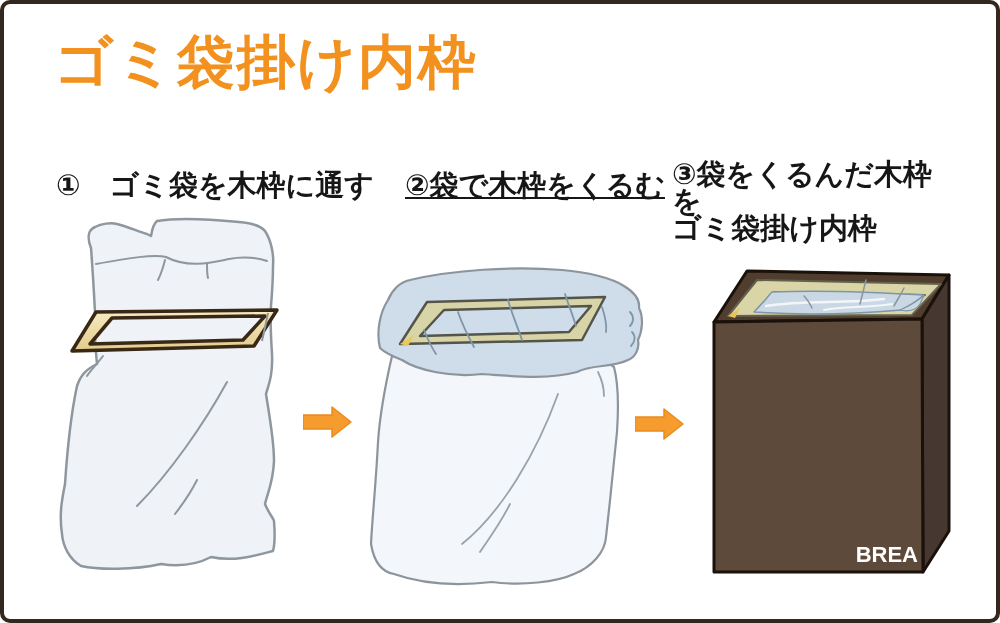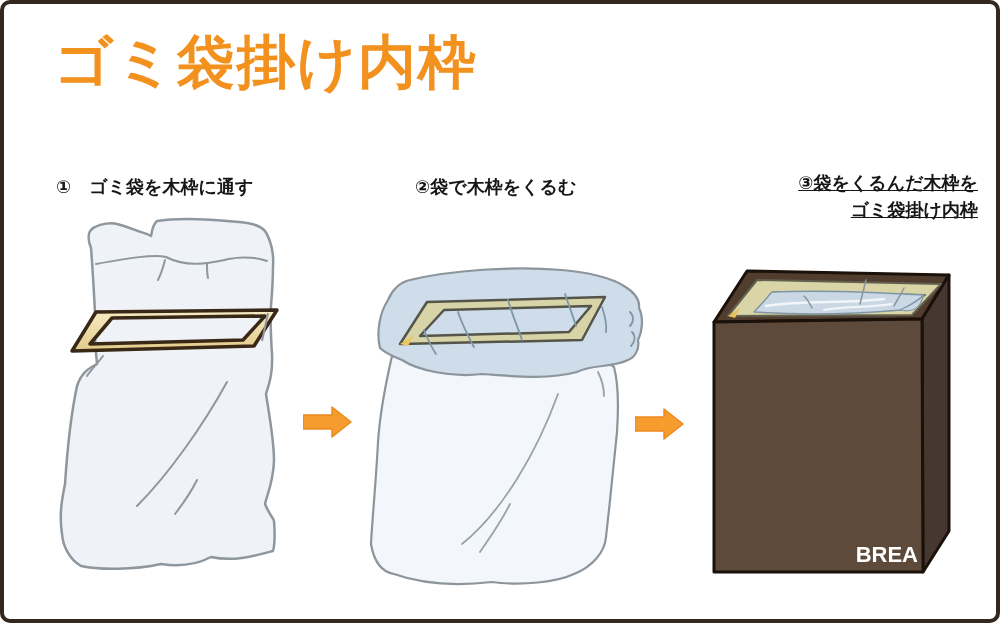--- a/index.html
+++ b/index.html
@@ -13,27 +13,26 @@
     overflow:hidden;
     font-family:"Liberation Sans","DejaVu Sans",sans-serif;
   }
   .title{
     position:absolute;left:50px;top:20px;
     font-size:58px;font-weight:bold;color:#F2911E;
     letter-spacing:2px;white-space:nowrap;
   }
   .step-label{
     position:absolute;
-    font-size:18px;font-weight:bold;color:#161616;
+    font-size:29px;font-weight:bold;color:#161616;
     white-space:nowrap;
-    margin-top:9px;
   }
   #step1{left:52px;top:162px;}
-  #step2{left:411px;top:162px;}
-  #step3{left:698px;top:157px;width:276px;text-align:right;line-height:27px;white-space:normal;text-decoration:underline;}
+  #step2{left:401px;top:162px;text-decoration:underline;}
+  #step3{left:668px;top:157px;width:276px;text-align:left;line-height:27px;white-space:normal;}
   .illus{position:absolute;}
   #illus1{left:35px;top:210px;}
   #illus2{left:358px;top:248px;}
   #illus3{left:700px;top:250px;}
   #arrow1{left:299px;top:402px;}
   #arrow2{left:631px;top:404px;}
 </style>
 </head>
 <body>
 

